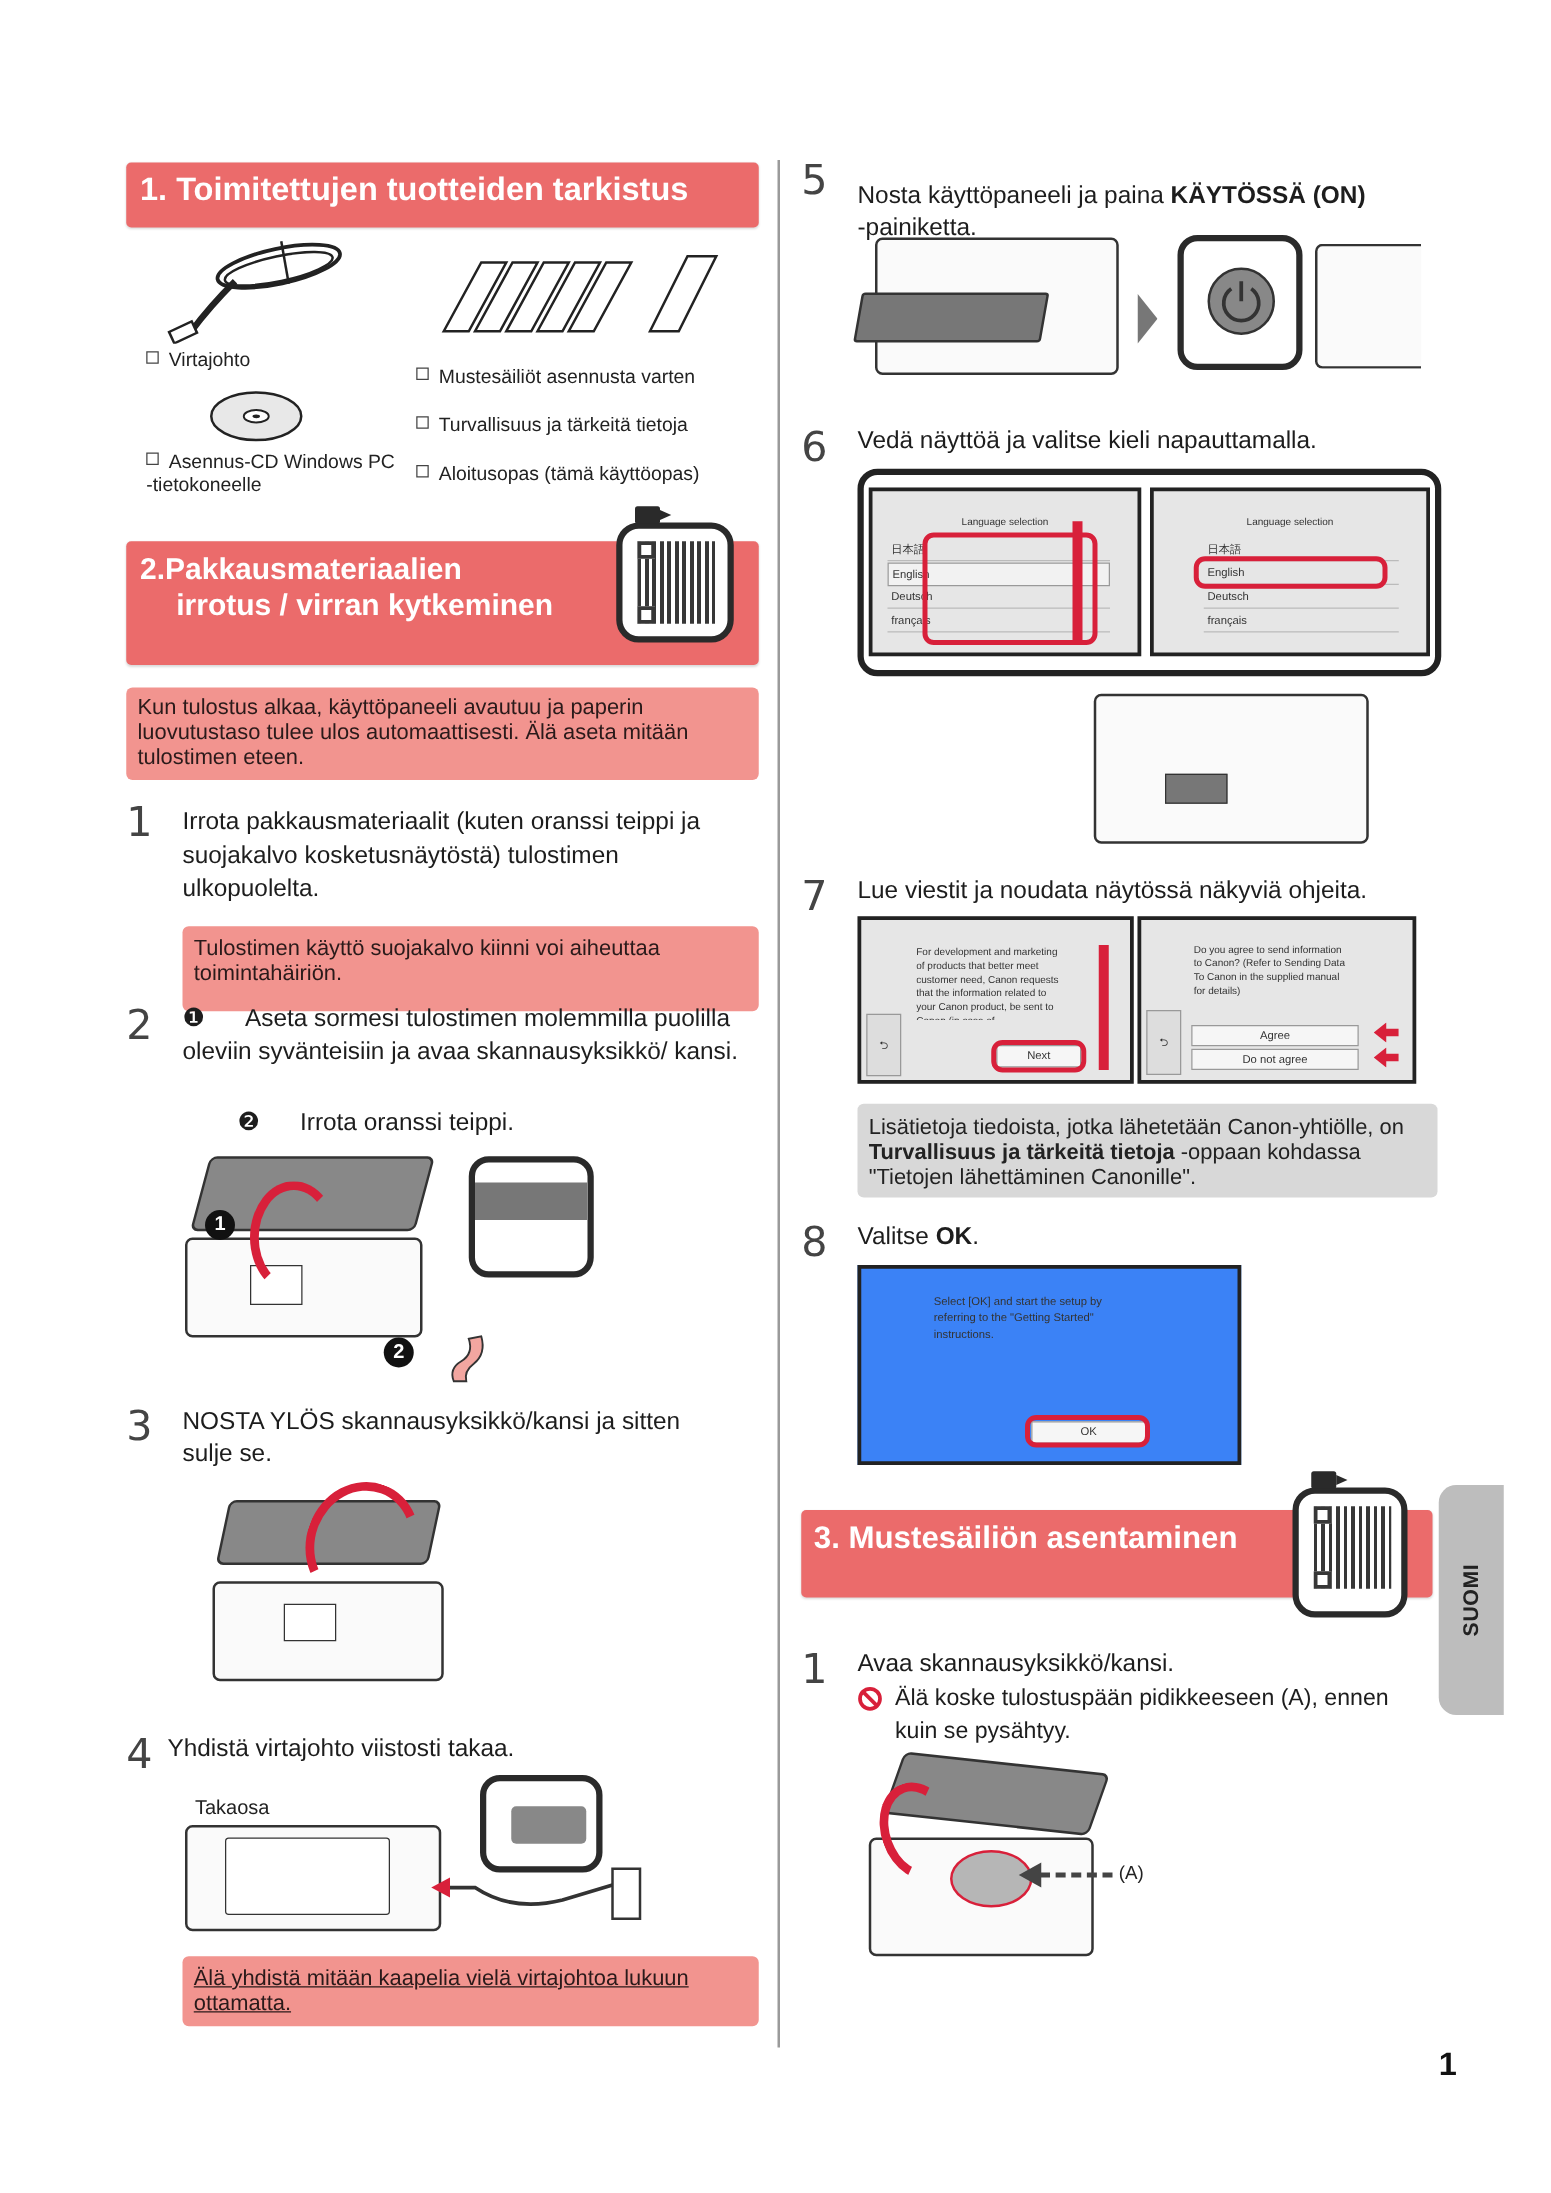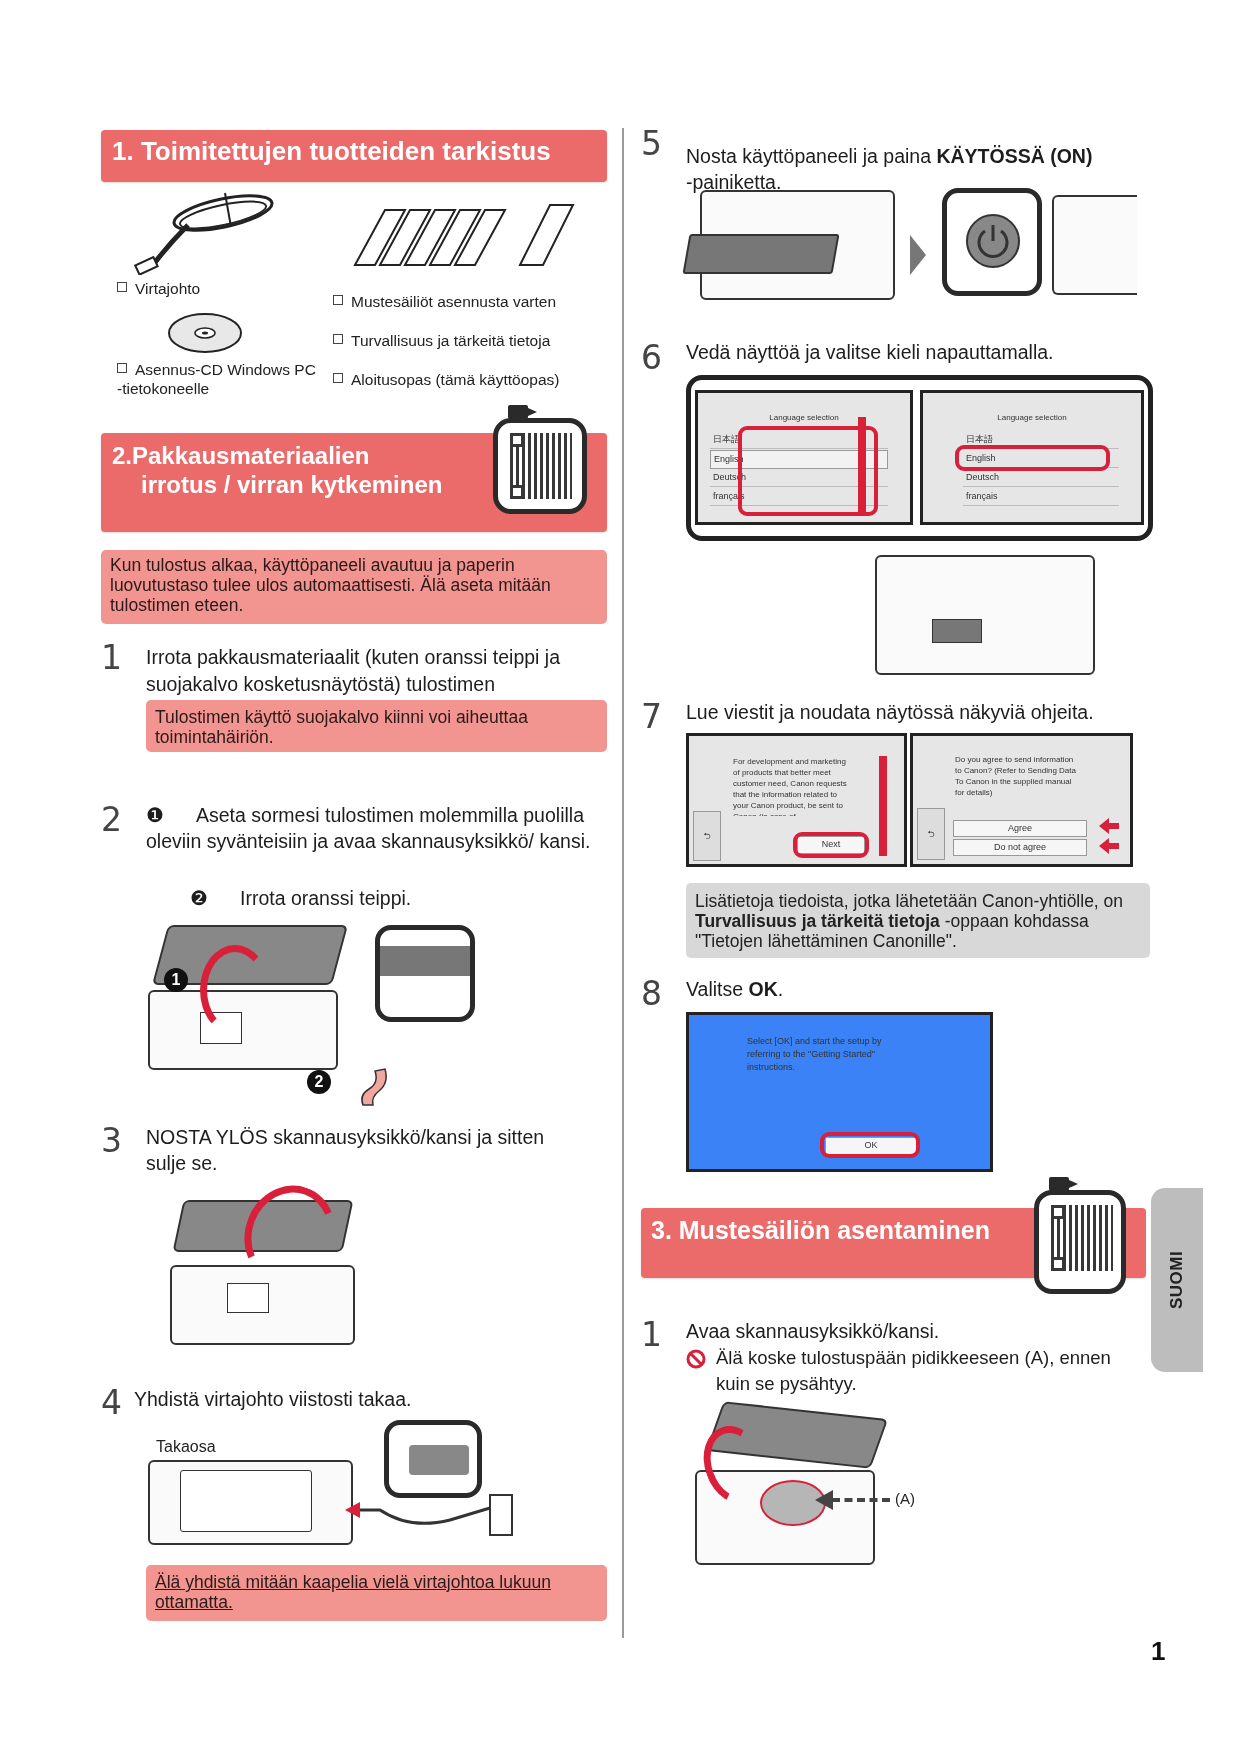--- a/index.html
+++ b/index.html
@@ -91,21 +91,21 @@
 </div>
 <div class="qr" style="left:493px; top:418px;">
   <div class="cam"></div>
   <div class="code"></div>
 </div>
 
 <div class="note" style="left:101px; top:550px; width:506px; height:74px;">Kun tulostus alkaa, käyttöpaneeli avautuu ja paperin luovutustaso tulee ulos automaattisesti. Älä aseta mitään tulostimen eteen.</div>
 
 <div class="step-num" style="left:101px; top:641px;">1</div>
 <div class="step-text" style="left:146px; top:644px; width:440px; line-height:27px;">Irrota pakkausmateriaalit (kuten oranssi teippi ja suojakalvo kosketusnäytöstä) tulostimen ulkopuolelta.</div>
-<div class="note" style="left:146px; top:700px; width:461px; height:52px; padding-top:7px;">Tulostimen käyttö suojakalvo kiinni voi aiheuttaa toimintahäiriön.</div>
+<div class="note" style="left:146px; top:741px; width:461px; height:68px; padding-top:7px;">Tulostimen käyttö suojakalvo kiinni voi aiheuttaa toimintahäiriön.</div>
 
 <div class="step-num" style="left:101px; top:803px;">2</div>
 <div class="step-text" style="left:146px; top:802px; width:470px;">
   <span style="display:inline-block; width:36px; font-size:20px;">❶</span><span style="display:inline; padding-left:14px;">Aseta sormesi tulostimen molemmilla puolilla oleviin syvänteisiin ja avaa skannausyksikkö/ kansi.</span>
 </div>
 <div class="step-text" style="left:146px; top:885px;margin-left:44px;">
   <span style="display:inline-block; width:36px; font-size:20px;">❷</span><span style="padding-left:14px;">Irrota oranssi teippi.</span>
 </div>
 
 <div class="printer" style="left:148px; top:990px; width:190px; height:80px;">

